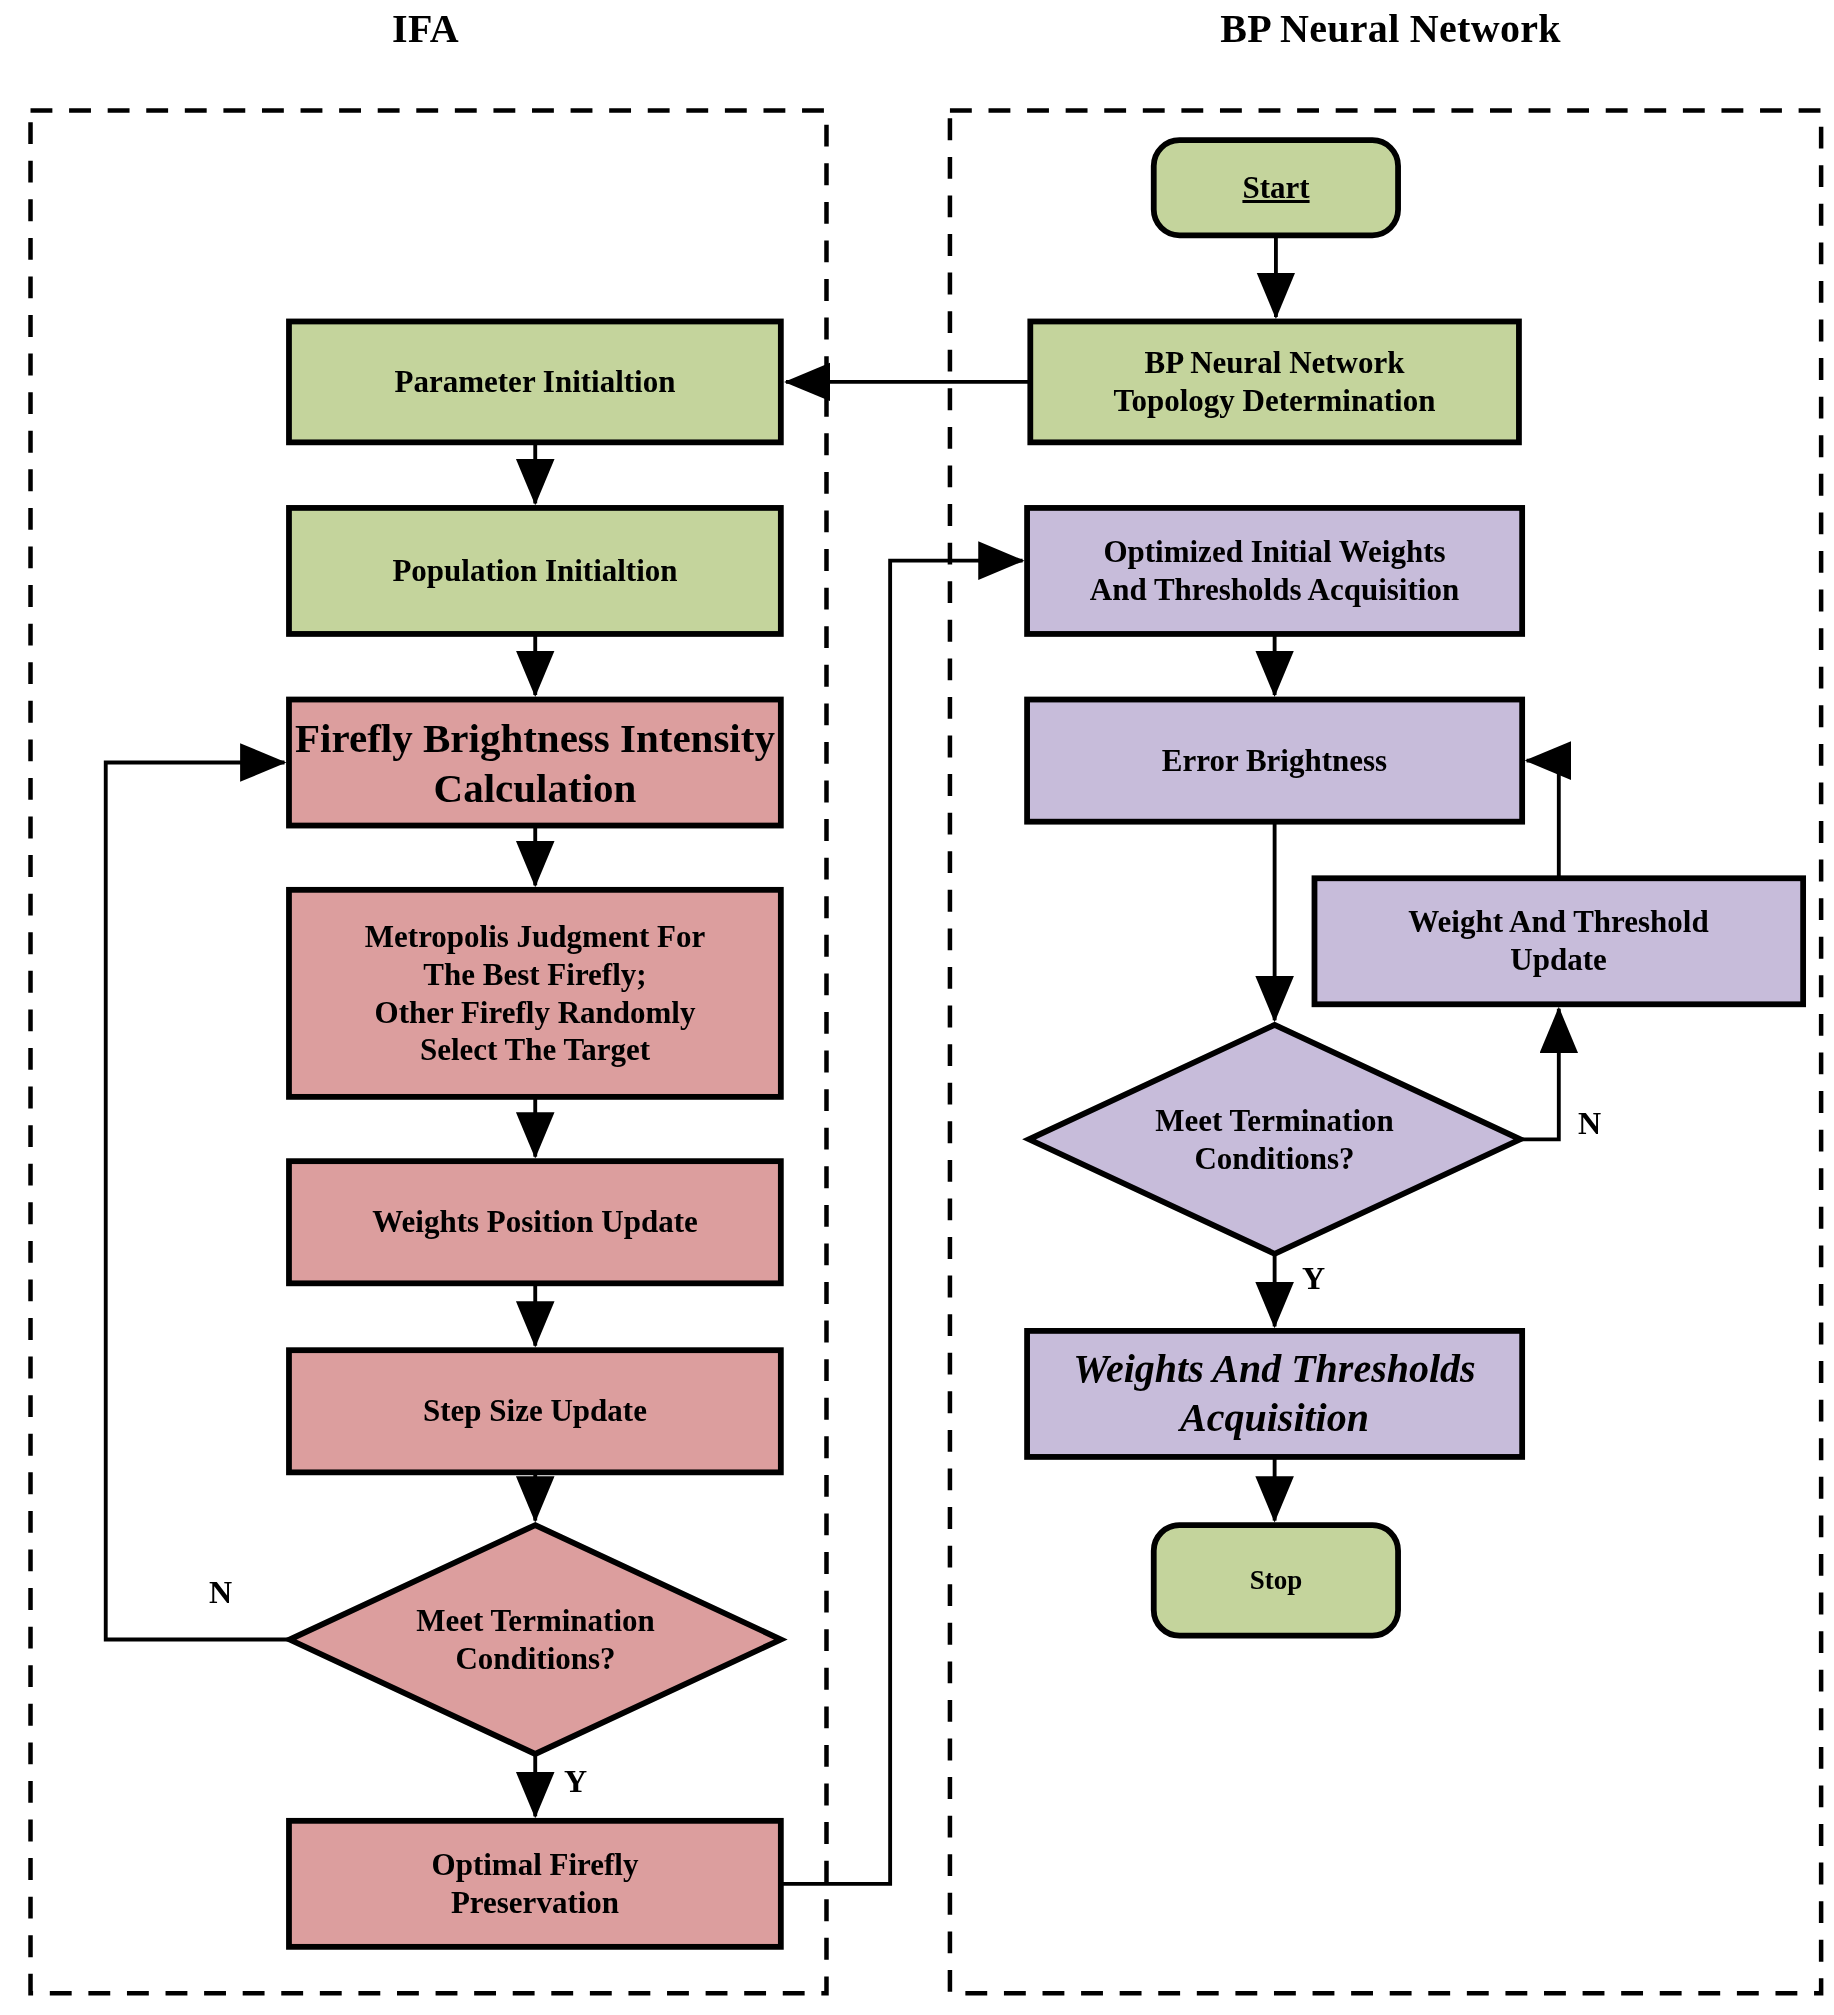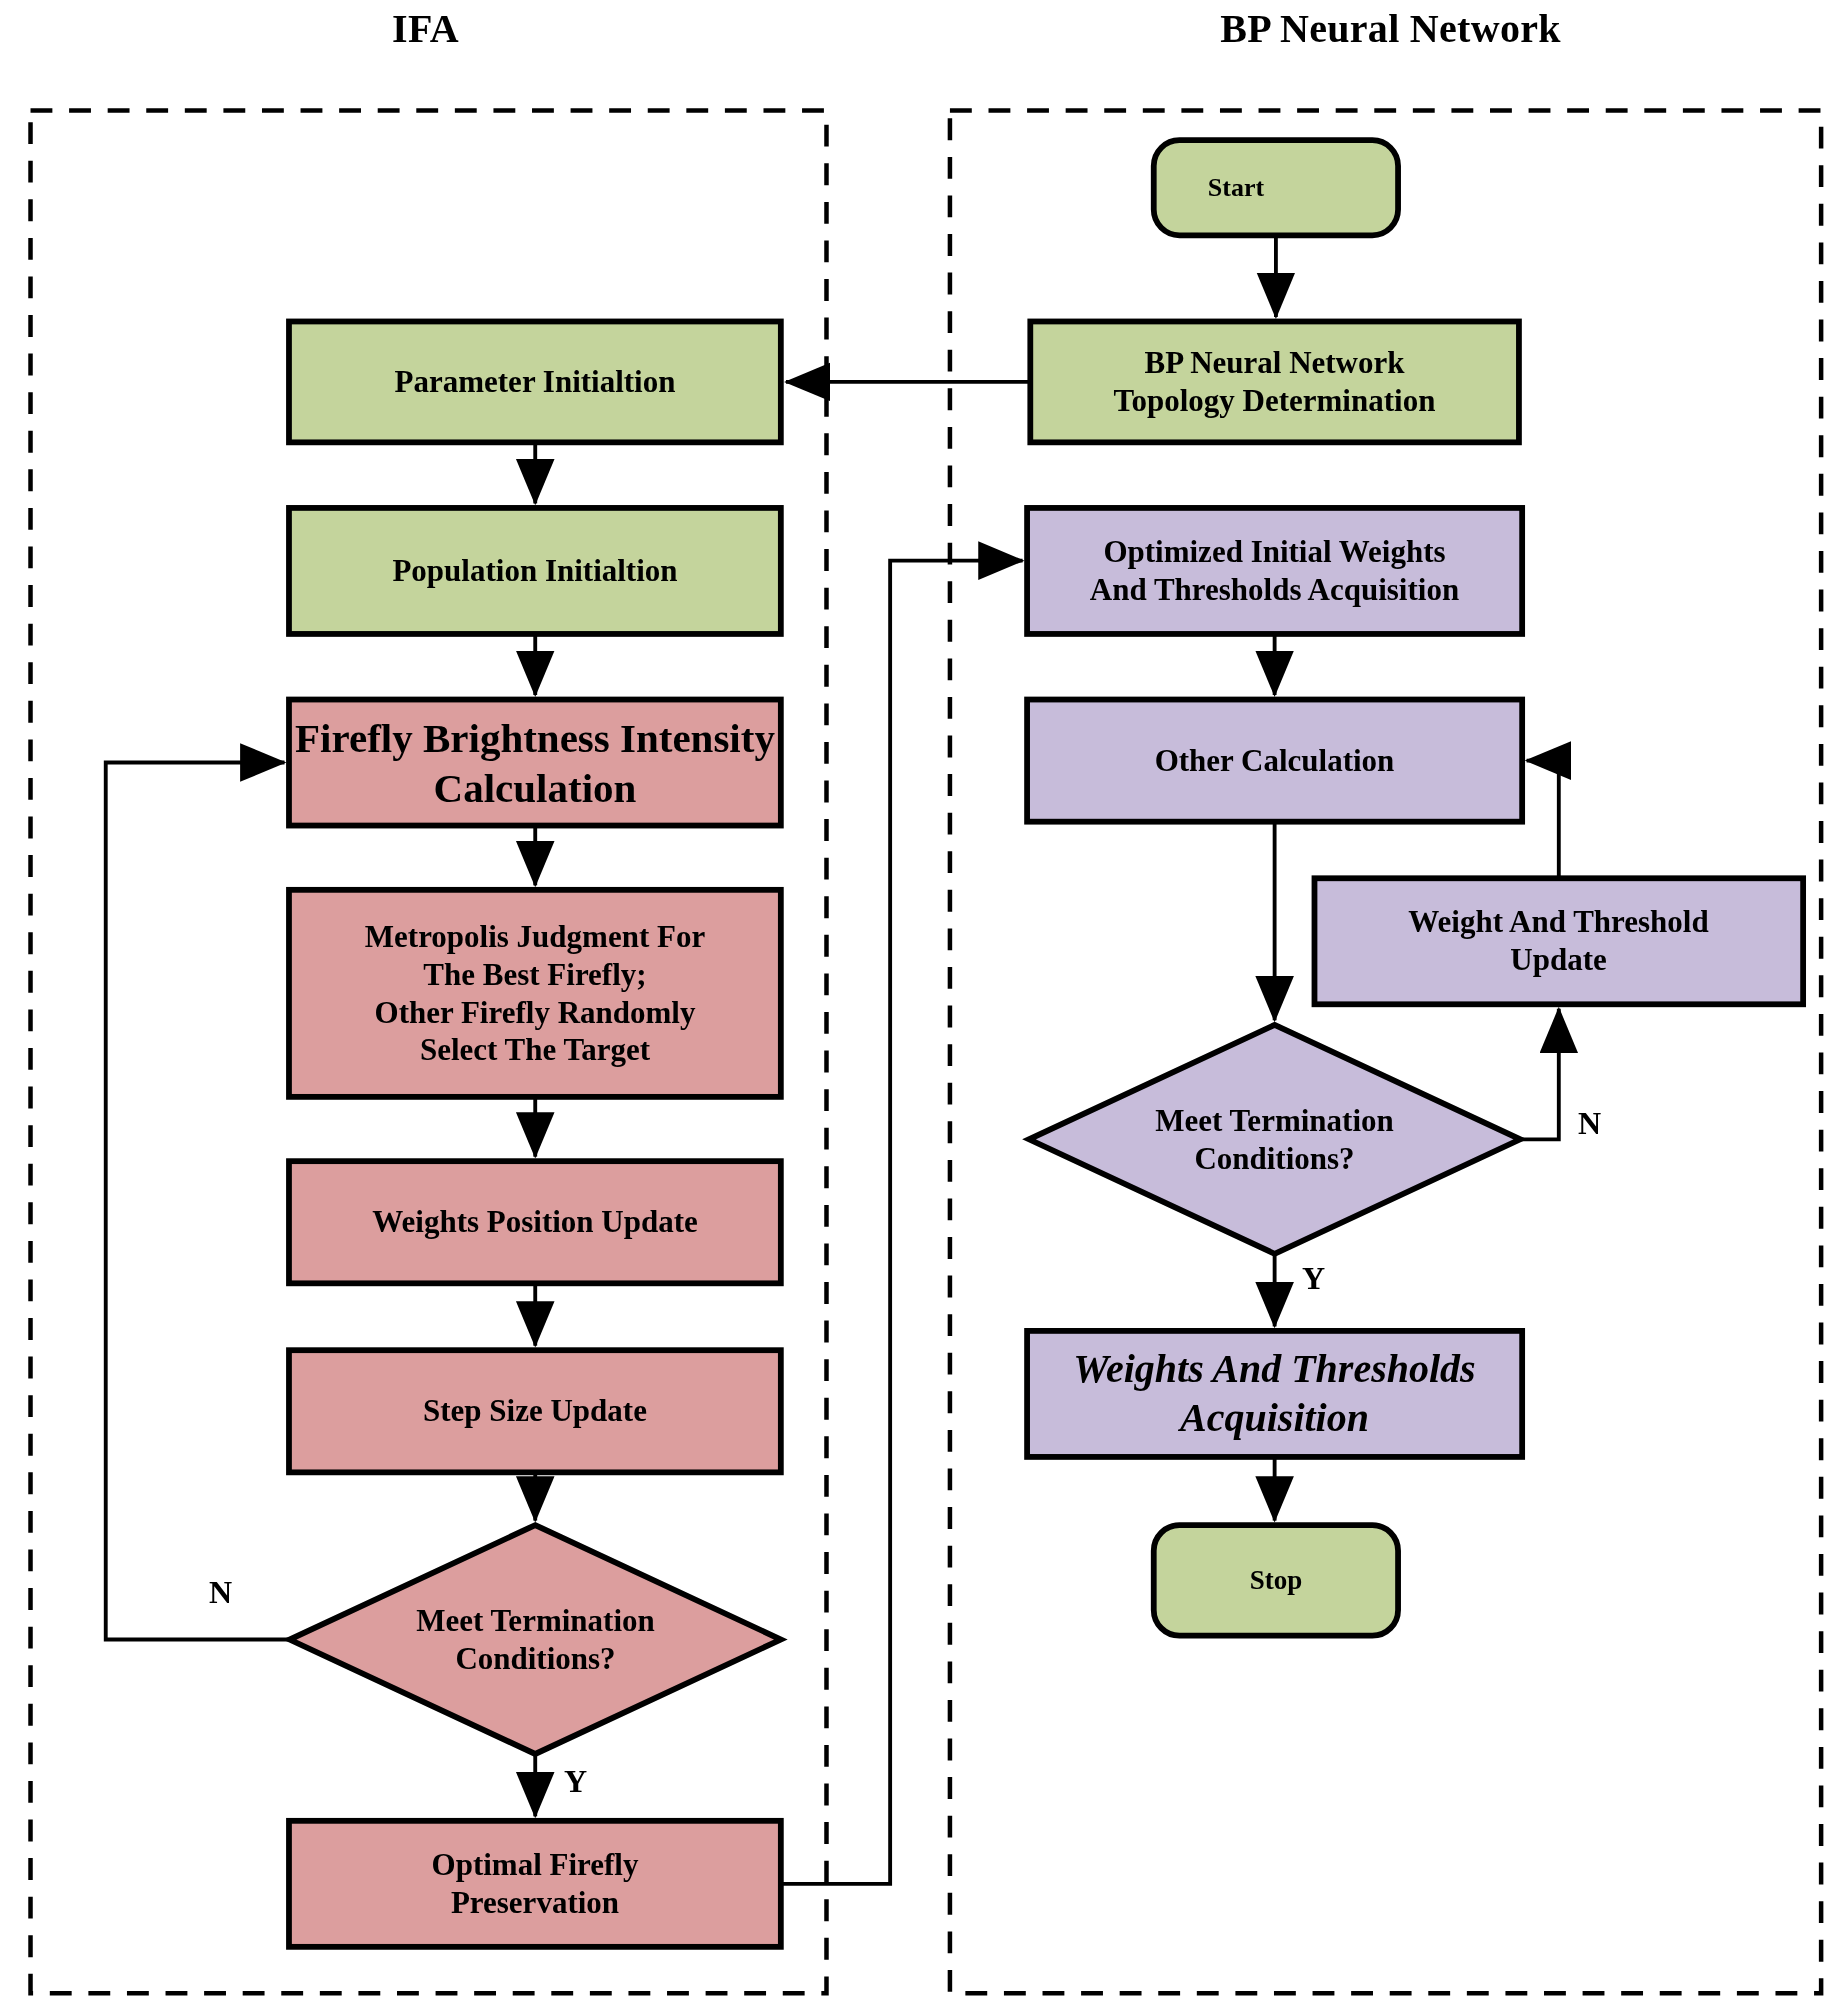--- a/index.html
+++ b/index.html
@@ -136,29 +136,29 @@
       <path d="M 2352 1772 L 2412 1772 L 2412 1569" marker-end="url(#arrow)"></path>
 
       <path d="M 2412 1366 L 2412 1183 L 2362 1183" marker-end="url(#arrow)"></path>
 
       <line x1="1970" y1="1950" x2="1970" y2="2063" marker-end="url(#arrow)"></line>
 
       <line x1="1970" y1="2266" x2="1970" y2="2365" marker-end="url(#arrow)"></line>
     </g>
   </svg>
 
-  <div class="node-label" style="left:1106px; top:140px; width:244px; height:95px; font-size:26px;">Start</div>
+  <div class="node-label" style="left:1146px; top:140px; width:244px; height:95px; font-size:31px;text-decoration:underline;">Start</div>
 
   <div class="node-label" style="left:1022px; top:321px; width:489px; height:121px; font-size:31px;">BP Neural Network
 Topology Determination</div>
 
   <div class="node-label" style="left:1019px; top:508px; width:495px; height:126px; font-size:31px;">Optimized Initial Weights
 And Thresholds Acquisition</div>
 
-  <div class="node-label" style="left:1019px; top:700px; width:495px; height:122px; font-size:31px;">Other Calculation</div>
+  <div class="node-label" style="left:1019px; top:700px; width:495px; height:122px; font-size:31px;">Error Brightness</div>
 
   <div class="node-label" style="left:1306px; top:878px; width:489px; height:126px; font-size:31px;">Weight And Threshold
 Update</div>
 
   <div class="node-label" style="left:1067px; top:1075px; width:399px; height:129px; font-size:31px;">Meet Termination
 Conditions?</div>
 
   <div class="node-label" style="left:1019px; top:1331px; width:495px; height:126px; font-size:40px;font-style:italic;">Weights And Thresholds
 Acquisition</div>
 

